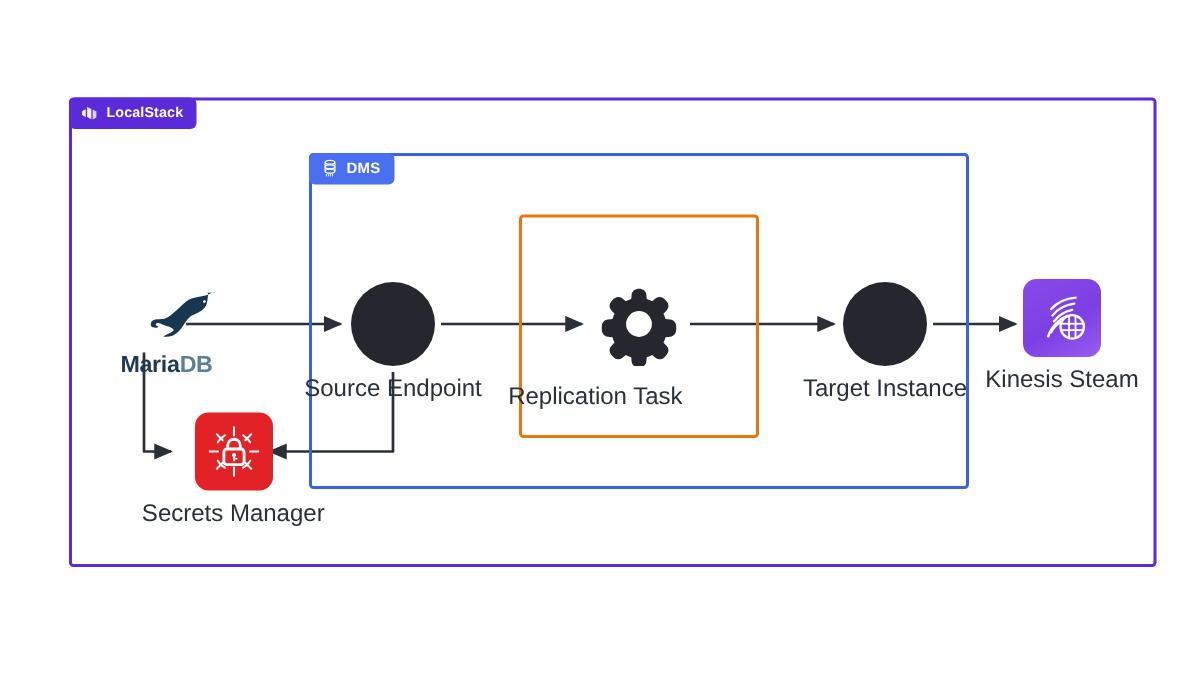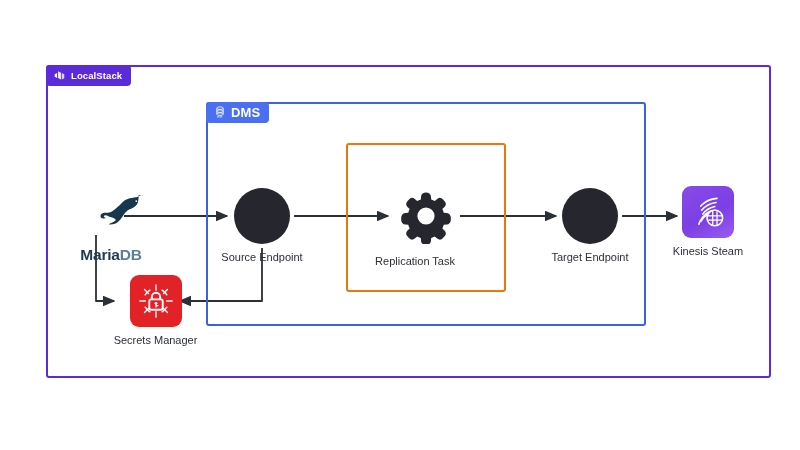--- a/index.html
+++ b/index.html
@@ -19,47 +19,47 @@
   #repl-box{left:330px;top:143px;width:160px;height:149px;border:2px solid #e8770f;}
 
   
   .badge{
     position:absolute;display:flex;align-items:center;gap:5px;
     height:20px;padding:0 9px 0 7px;border-radius:4px;
     color:#ffffff;font-size:10.5px;font-weight:600;letter-spacing:.1px;
     white-space:nowrap;box-sizing:border-box;
   }
   #localstack-badge{left:30px;top:65px;background:#5b2bd9;height:21px;font-size:9.5px;}
-  #dms-badge{left:190px;top:102px;background:#4a6ff0;height:21px;font-size:13px;}
+  #dms-badge{left:190px;top:102px;background:#4a6ff0;height:21px;font-size:10px;}
   #repl-badge{left:330px;top:143px;background:#e8770f;height:21px;font-size:11px;}
   .badge .bicon{display:flex;align-items:center;justify-content:center;width:13px;height:13px;flex:0 0 auto;}
   .badge .bicon svg{display:block;}
 
   
   .node{position:absolute;display:flex;flex-direction:column;align-items:center;}
   .node .caption{
-    margin-top:7px;font-size:11px;color:#2b2f38;white-space:nowrap;line-height:1.1;
+    margin-top:7px;font-size:16px;color:#2b2f38;white-space:nowrap;line-height:1.1;
   }
   .circle-node{width:56px;height:56px;border-radius:50%;background:#25262e;}
 
   #mariadb-node{left:49px;top:193px;width:92px;}
   #source-node{left:218px;top:188px;width:56px;}
   #task-node{left:381px;top:188px;width:58px;align-items:flex-end;}
   #target-node{left:546px;top:188px;width:56px;}
   #kinesis-node{left:668px;top:186px;width:48px;}
   #secrets-node{left:105px;top:275px;width:69px;}
 
   .tile{width:52px;height:52px;border-radius:9px;display:flex;align-items:center;justify-content:center;}
   #kinesis-tile{background:linear-gradient(150deg,#8a4ae8 0%,#7b3fe4 55%,#9a5cf0 100%);}
   #secrets-tile{background:#e32228;border-radius:9px;}
   .cap-kinesis{color:#6f42d6;font-size:11px;}
   .cap-secrets{color:#e32228;font-size:11px;}
 
   
-  .maria-word{font-size:15.5px;font-weight:600;letter-spacing:-.2px;line-height:1;margin-top:16px;}
+  .maria-word{font-size:15.5px;font-weight:600;letter-spacing:-.2px;line-height:1;margin-top:4px;}
   .maria-word .m1{color:#1f3a52;}
   .maria-word .m2{color:#5d7f96;}
 
   
   #wires{position:absolute;left:0;top:0;width:800px;height:450px;pointer-events:none;}
 </style>
 </head>
 <body>
 
 <div id="stage">
@@ -150,21 +150,21 @@
       <svg width="58" height="56" viewBox="0 0 58 56">
         <path d="M29 4.5c-2.6 0-4.7 1.6-4.9 3.8l-.3 3.1a18 18 0 0 0-3.6 1.5l-2.4-2a4.2 4.2 0 0 0-5.8.5l-1.6 1.8a4.2 4.2 0 0 0 .1 5.7l2.2 2.2a17.6 17.6 0 0 0-1.4 3.6l-3.1.3c-2.3.2-4 2.2-4 4.6v2.3c0 2.4 1.7 4.4 4 4.6l3.1.3c.3 1.3.8 2.5 1.4 3.6l-2.2 2.2a4.2 4.2 0 0 0-.1 5.7l1.6 1.8a4.2 4.2 0 0 0 5.8.5l2.4-2c1.1.6 2.3 1.1 3.6 1.5l.3 3.1c.2 2.2 2.3 3.8 4.9 3.8s4.7-1.6 4.9-3.8l.3-3.1a18 18 0 0 0 3.6-1.5l2.4 2a4.2 4.2 0 0 0 5.8-.5l1.6-1.8a4.2 4.2 0 0 0-.1-5.7l-2.2-2.2c.6-1.1 1.1-2.3 1.4-3.6l3.1-.3c2.3-.2 4-2.2 4-4.6v-2.3c0-2.4-1.7-4.4-4-4.6l-3.1-.3a17.6 17.6 0 0 0-1.4-3.6l2.2-2.2a4.2 4.2 0 0 0 .1-5.7l-1.6-1.8a4.2 4.2 0 0 0-5.8-.5l-2.4 2a18 18 0 0 0-3.6-1.5l-.3-3.1C33.7 6.1 31.6 4.5 29 4.5z" fill="#25262e"></path>
         <circle cx="29" cy="28" r="8.6" fill="#ffffff"></circle>
       </svg>
     </span>
     <div class="caption">Replication Task</div>
   </div>
 
   <div class="node" id="target-node">
     <div class="circle-node"></div>
-    <div class="caption">Target Endpoint</div>
+    <div class="caption">Target Instance</div>
   </div>
 
   <div class="node" id="kinesis-node">
     <div class="tile" id="kinesis-tile">
       <svg width="40" height="40" viewBox="0 0 44 44">
         <g fill="none" stroke="#ffffff" stroke-width="1.7" stroke-linecap="round">
           <path d="M32 7c-7 .5-13.5 3.5-18 8.5"></path>
           <path d="M31 11.5c-6.5.8-12.2 4-16 8.6"></path>
           <path d="M29.5 16c-5.5 1.2-10.3 4.3-13.3 8.4"></path>
           <path d="M26 20.5c-4.3 1.6-8 4.6-10.4 8.3"></path>

